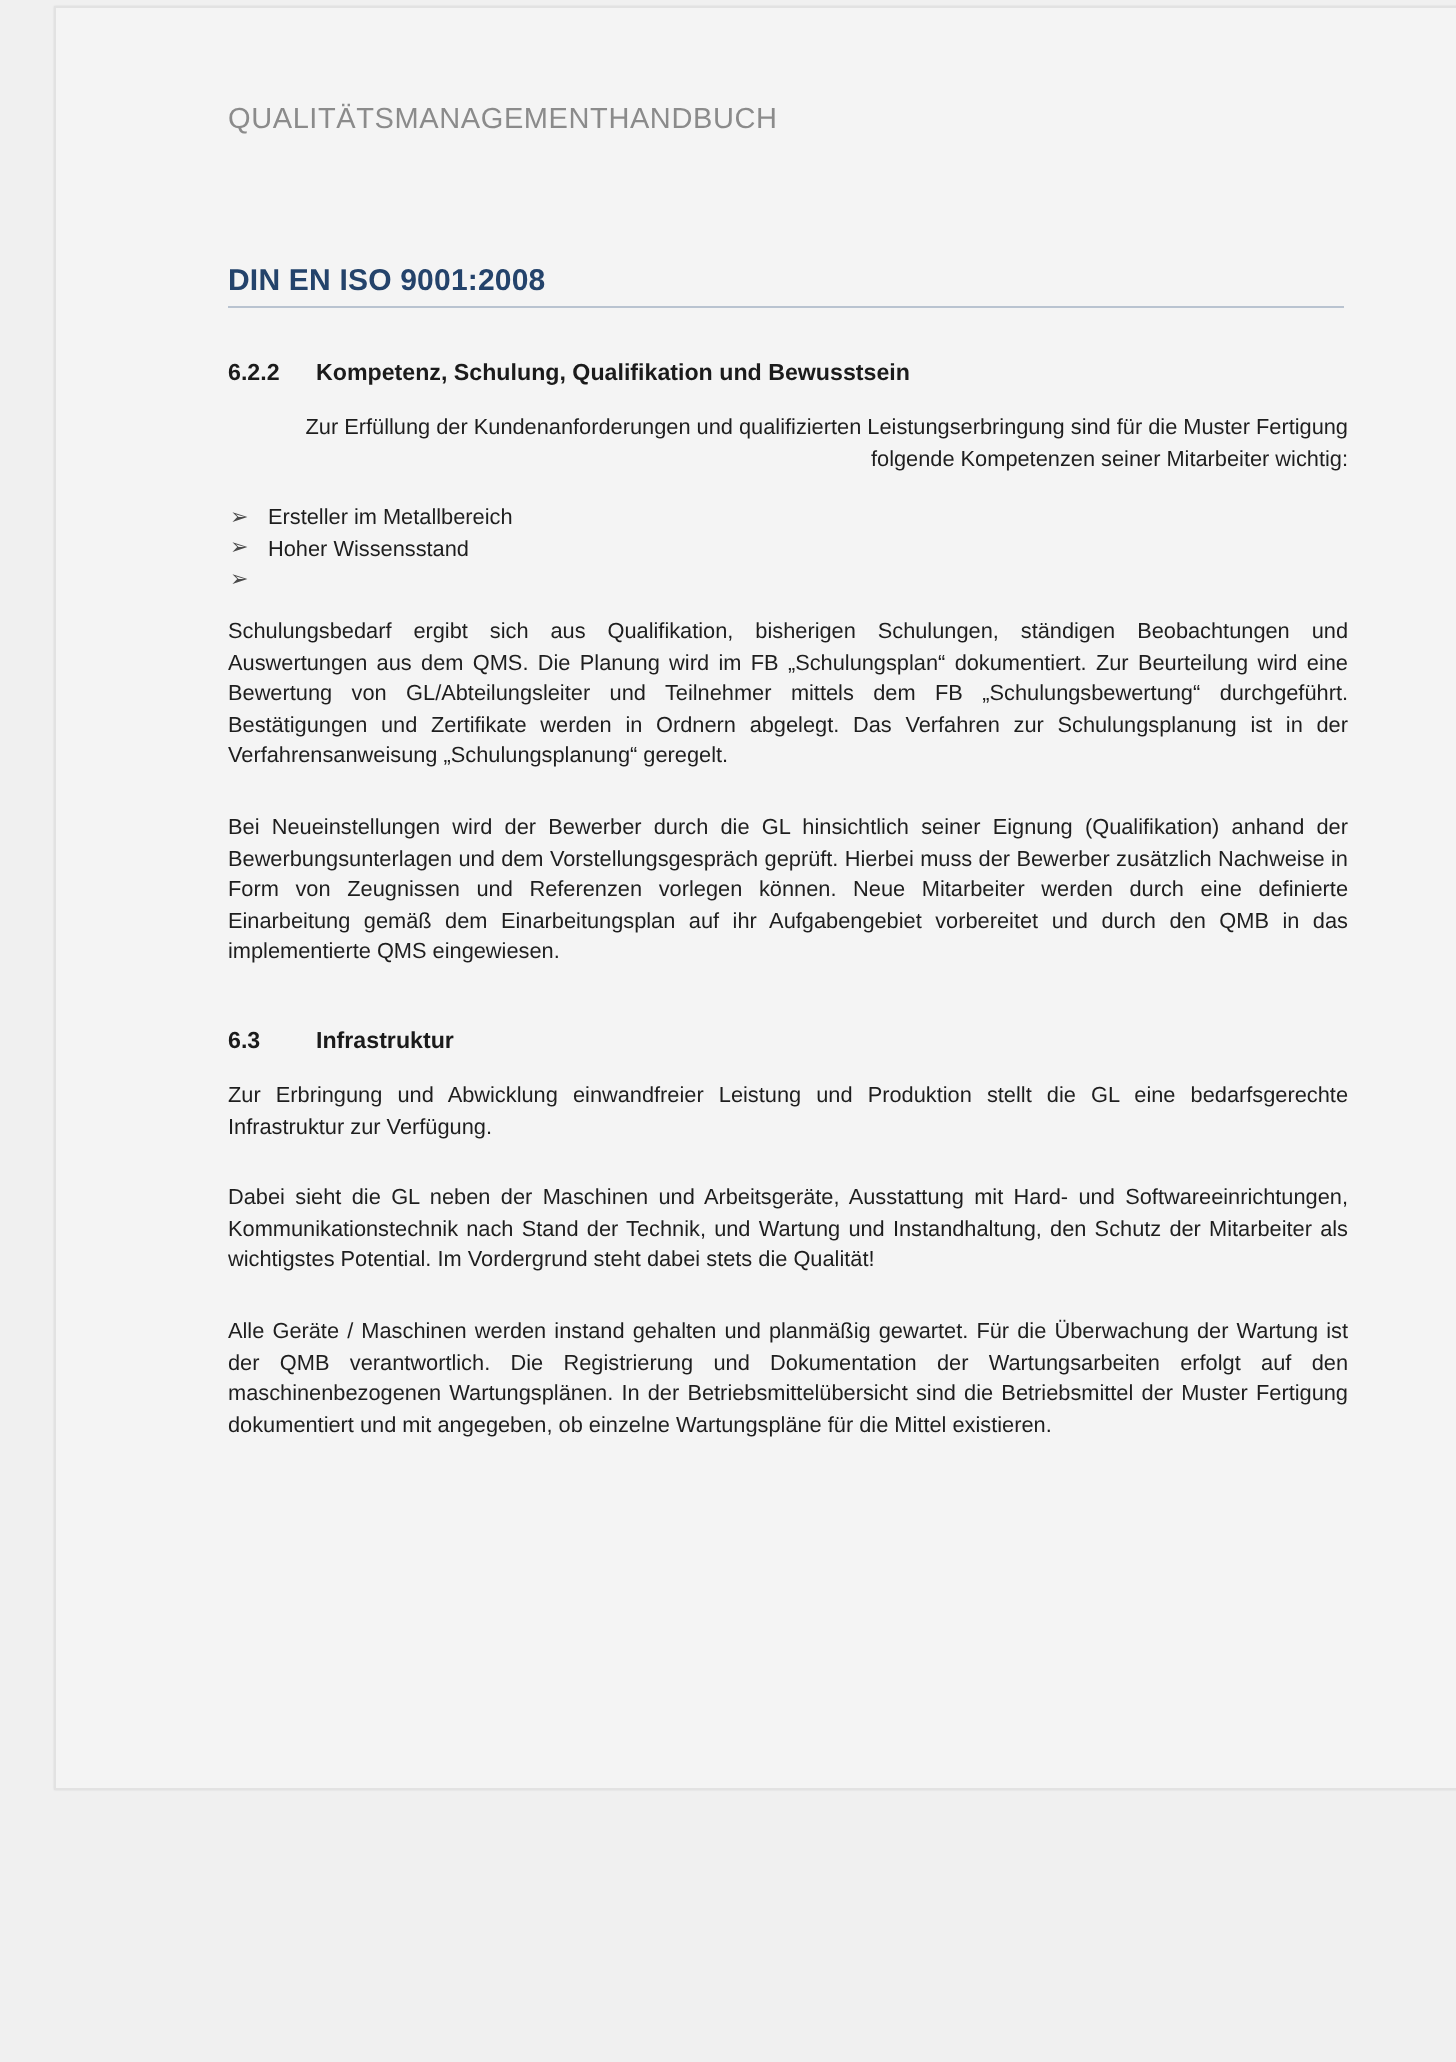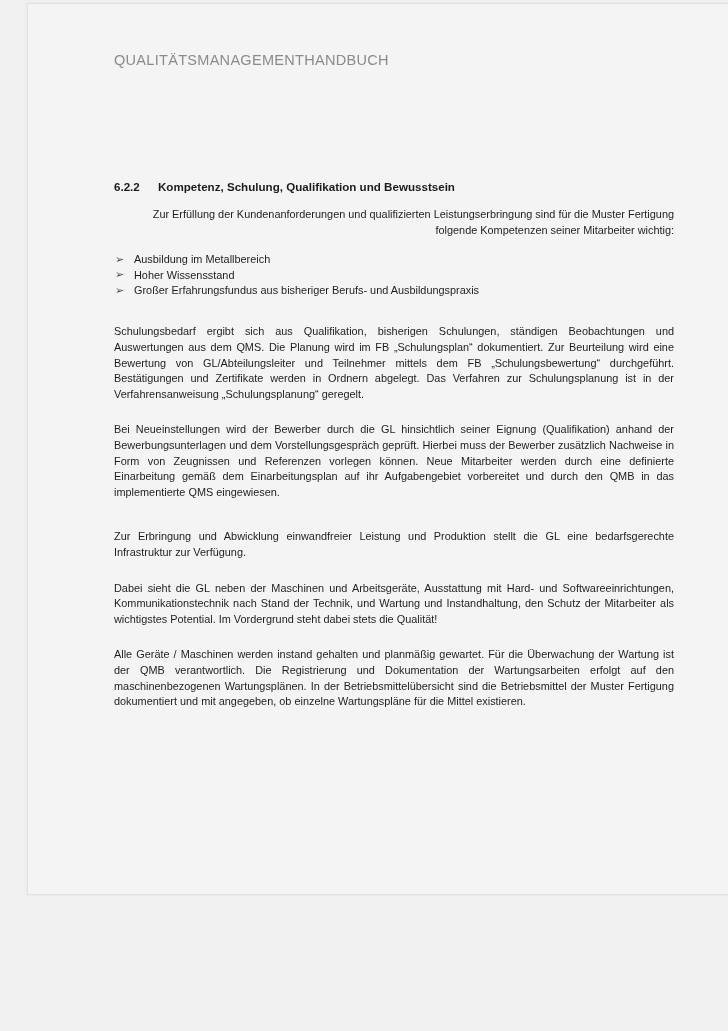--- a/index.html
+++ b/index.html
@@ -187,59 +187,66 @@
 </head>
 <body>
 
 <div class="page-sheet">
   <div class="page-inner">
 
     <div class="doc-header">
       <div class="doc-header-title">QUALITÄTSMANAGEMENTHANDBUCH</div>
     </div>
 
+    <div class="norm-block">
+      <div class="norm-title">DIN EN ISO 9001:2008</div>
+      <div class="norm-rule"></div>
+    </div>
 
     <div class="content">
 
       <h2 class="sec-heading">
         <span class="sec-num">6.2.2</span>
         <span>Kompetenz, Schulung, Qualifikation und Bewusstsein</span>
       </h2>
 
       <p class="body-par left">Zur Erfüllung der Kundenanforderungen und qualifizierten Leistungserbringung sind für die Muster Fertigung folgende Kompetenzen seiner Mitarbeiter wichtig:</p>
 
       <ul class="arrow-list">
         <li>
           <span class="arrow-bullet">➢</span>
-          <span>Ausbildung im Metallbereich</span>
+          <span>Ersteller im Metallbereich</span>
         </li>
         <li>
           <span class="arrow-bullet">➢</span>
           <span>Hoher Wissensstand</span>
         </li>
         <li>
           <span class="arrow-bullet">➢</span>
-          <span>Großer Erfahrungsfundus aus bisheriger Berufs- und Ausbildungspraxis</span>
         </li>
       </ul>
 
       <div class="spacer-sm"></div>
 
 
       <div class="spacer-sm"></div>
 
       <p class="body-par">Schulungsbedarf ergibt sich aus Qualifikation, bisherigen Schulungen, ständigen Beobachtungen und Auswertungen aus dem QMS. Die Planung wird im FB „Schulungsplan“ dokumentiert. Zur Beurteilung wird eine Bewertung von GL/Abteilungsleiter und Teilnehmer mittels dem FB „Schulungsbewertung“ durchgeführt. Bestätigungen und Zertifikate werden in Ordnern abgelegt. Das Verfahren zur Schulungsplanung ist in der Verfahrensanweisung „Schulungsplanung“ geregelt.</p>
 
       <div class="spacer-sm"></div>
 
 
       <p class="body-par">Bei Neueinstellungen wird der Bewerber durch die GL hinsichtlich seiner Eignung (Qualifikation) anhand der Bewerbungsunterlagen und dem Vorstellungsgespräch geprüft. Hierbei muss der Bewerber zusätzlich Nachweise in Form von Zeugnissen und Referenzen vorlegen können. Neue Mitarbeiter werden durch eine definierte Einarbeitung gemäß dem Einarbeitungsplan auf ihr Aufgabengebiet vorbereitet und durch den QMB in das implementierte QMS eingewiesen.</p>
 
       <div class="spacer-md"></div>
 
+      <h2 class="sec-heading sec-63">
+        <span class="sec-num">6.3</span>
+        <span>Infrastruktur</span>
+      </h2>
 
       <p class="body-par">Zur Erbringung und Abwicklung einwandfreier Leistung und Produktion stellt die GL eine bedarfsgerechte Infrastruktur zur Verfügung.</p>
 
       <div class="spacer-sm"></div>
 
       <p class="body-par">Dabei sieht die GL neben der Maschinen und Arbeitsgeräte, Ausstattung mit Hard- und Softwareeinrichtungen, Kommunikationstechnik nach Stand der Technik, und Wartung und Instandhaltung, den Schutz der Mitarbeiter als wichtigstes Potential. Im Vordergrund steht dabei stets die Qualität!</p>
 
       <div class="spacer-sm"></div>
 
       <p class="body-par">Alle Geräte / Maschinen werden instand gehalten und planmäßig gewartet. Für die Überwachung der Wartung ist der QMB verantwortlich. Die Registrierung und Dokumentation der Wartungsarbeiten erfolgt auf den maschinenbezogenen Wartungsplänen. In der Betriebsmittelübersicht sind die Betriebsmittel der Muster Fertigung dokumentiert und mit angegeben, ob einzelne Wartungspläne für die Mittel existieren.</p>

